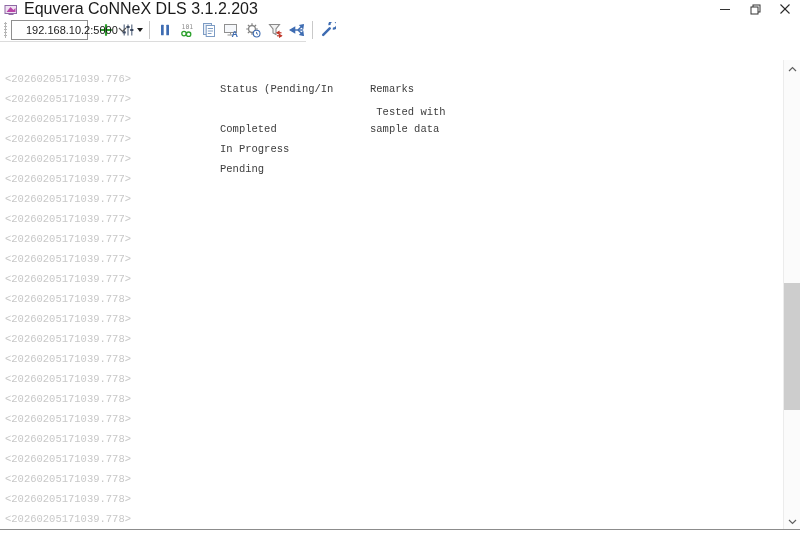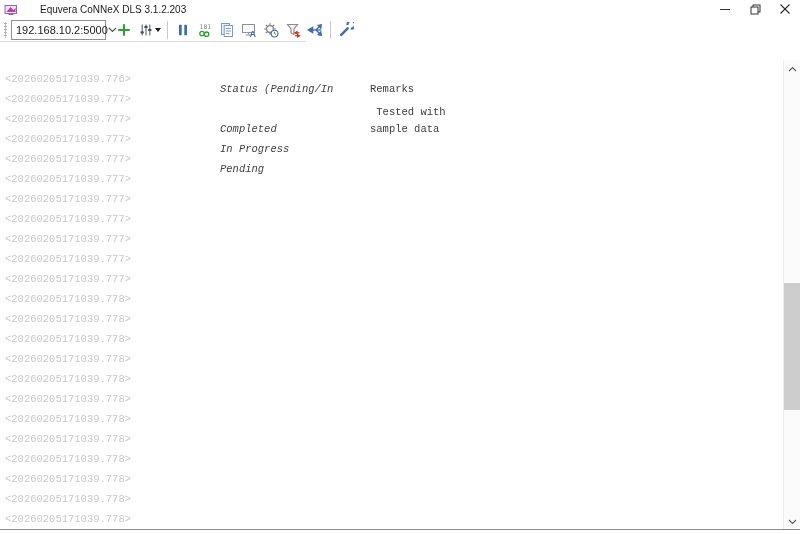--- a/index.html
+++ b/index.html
@@ -3,35 +3,35 @@
 <meta charset="utf-8">
 <style>
   * { margin:0; padding:0; box-sizing:border-box; }
   html,body { width:800px; height:534px; background:#fff; overflow:hidden;
               font-family:"Liberation Sans", sans-serif; }
   .window { position:relative; width:800px; height:534px; background:#fff; }
 
   
   .titlebar { height:18px; display:flex; align-items:center; background:#fff; }
   .app-icon { width:14px; height:13px; margin-left:4px; display:inline-flex; }
-  .title-text { font-size:10px; color:#1a1a1a; margin-left:22px; white-space:nowrap; }
+  .title-text { font-size:16px; color:#1a1a1a; margin-left:6px; white-space:nowrap; }
   .win-controls { margin-left:auto; display:flex; height:100%; }
   .win-btn { width:30px; height:18px; display:flex; align-items:center; justify-content:center; }
   .win-btn svg { display:block; }
 
   
   .toolbar { position:relative; height:24px; display:flex; align-items:center; padding-left:3px; background:#fff; }
   .toolbar::after { content:""; position:absolute; left:0; top:23px; width:306px; height:1px; background:#dcdcdc; }
   .grip { width:3px; background-image:radial-gradient(circle, #b6b6b6 1px, transparent 1.1px);
           background-size:3px 3px; margin:0 4px 0 1px; }
   .grip.tall { height:16px; }
   .grip.short { height:12px; }
-  .combobox { width:95px; height:20px; border:1px solid #8f8f8f; background:#fff;
+  .combobox { width:77px; height:20px; border:1px solid #8f8f8f; background:#fff;
               display:flex; align-items:center; font-size:11px; color:#1a1a1a;
-              padding-left:4px; position:relative; }
+              padding-left:14px; position:relative; }
   .combobox .cb-text { flex:1; white-space:nowrap; }
   .cb-chevron { margin-right:5px; display:inline-flex; }
   .tb-sep { width:1px; height:18px; background:#c9c9c9; margin:0 4px; }
   .tb-btn { width:22px; height:22px; display:flex; align-items:center; justify-content:center; }
   .tb-btn svg { display:block; }
   .tb-btn.with-caret { width:28px; }
   .caret { margin-left:1px; display:inline-flex; }
 
   
   .menubar { height:18px; display:flex; align-items:center; padding-left:3px; background:#fff;margin-top:34px; }
@@ -40,21 +40,21 @@
   
   .content { position:absolute; top:60px; left:0; width:800px; height:470px;
              background:#fff; border-bottom:1px solid #8c8c8c; overflow:hidden; }
   .ts-col { position:absolute; top:9px; left:5px;
             font-family:Liberation Mono, monospace; font-size:10.5px;
             color:#c8c8c8; white-space:pre; }
   .ts-line { height:20px; line-height:20px; }
   .entry-row { position:absolute; left:0; width:780px; height:20px; line-height:20px;
                font-family:"Liberation Mono", monospace; font-size:10.5px; color:#3d3d3d;
                white-space:pre; }
-  .entry-row .status-col  { position:absolute; left:220px;font-style:italic; }
+  .entry-row .status-col  { position:absolute; left:220px; }
   .entry-row .remarks-col { position:absolute; left:370px; }
 
   
   .scrollbar { position:absolute; top:0; right:0; width:17px; height:470px;
                background:#fbfbfb; border-left:1px solid #ececec; }
   .sb-arrow { position:absolute; left:0; width:16px; height:17px;
               display:flex; align-items:center; justify-content:center; background:#fbfbfb; }
   .sb-arrow.up { top:0; }
   .sb-arrow.down { bottom:0; }
   .sb-thumb { position:absolute; left:0; top:223px; width:16px; height:127px; background:#cdcdcd; }

